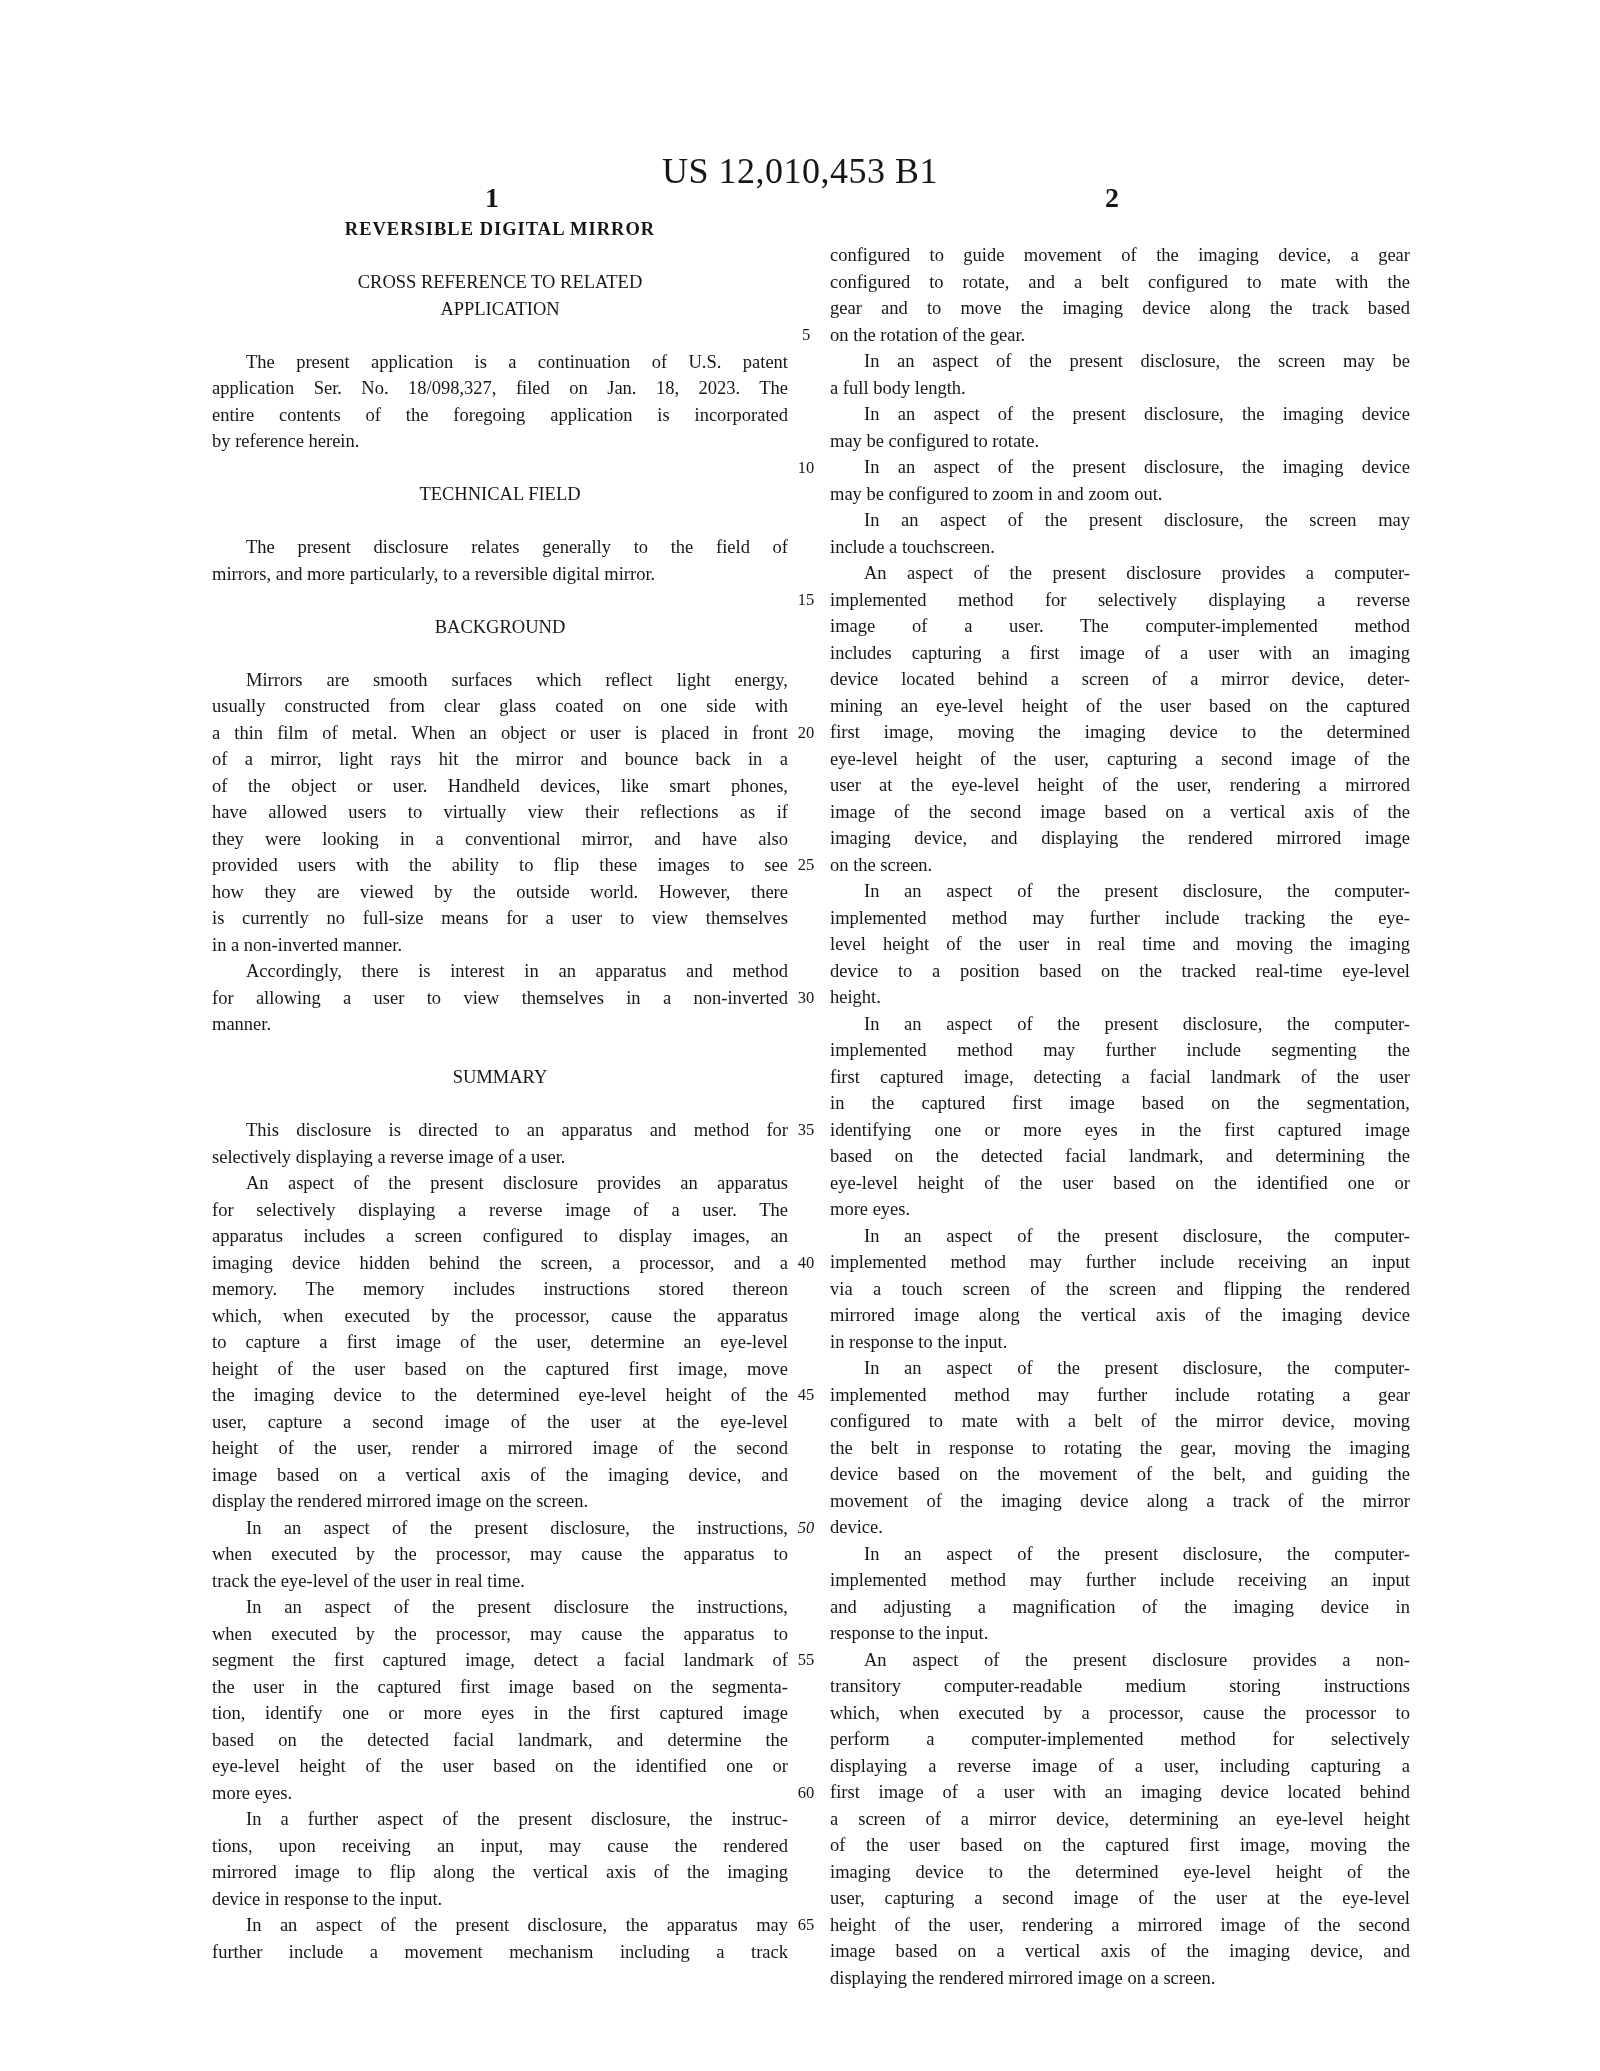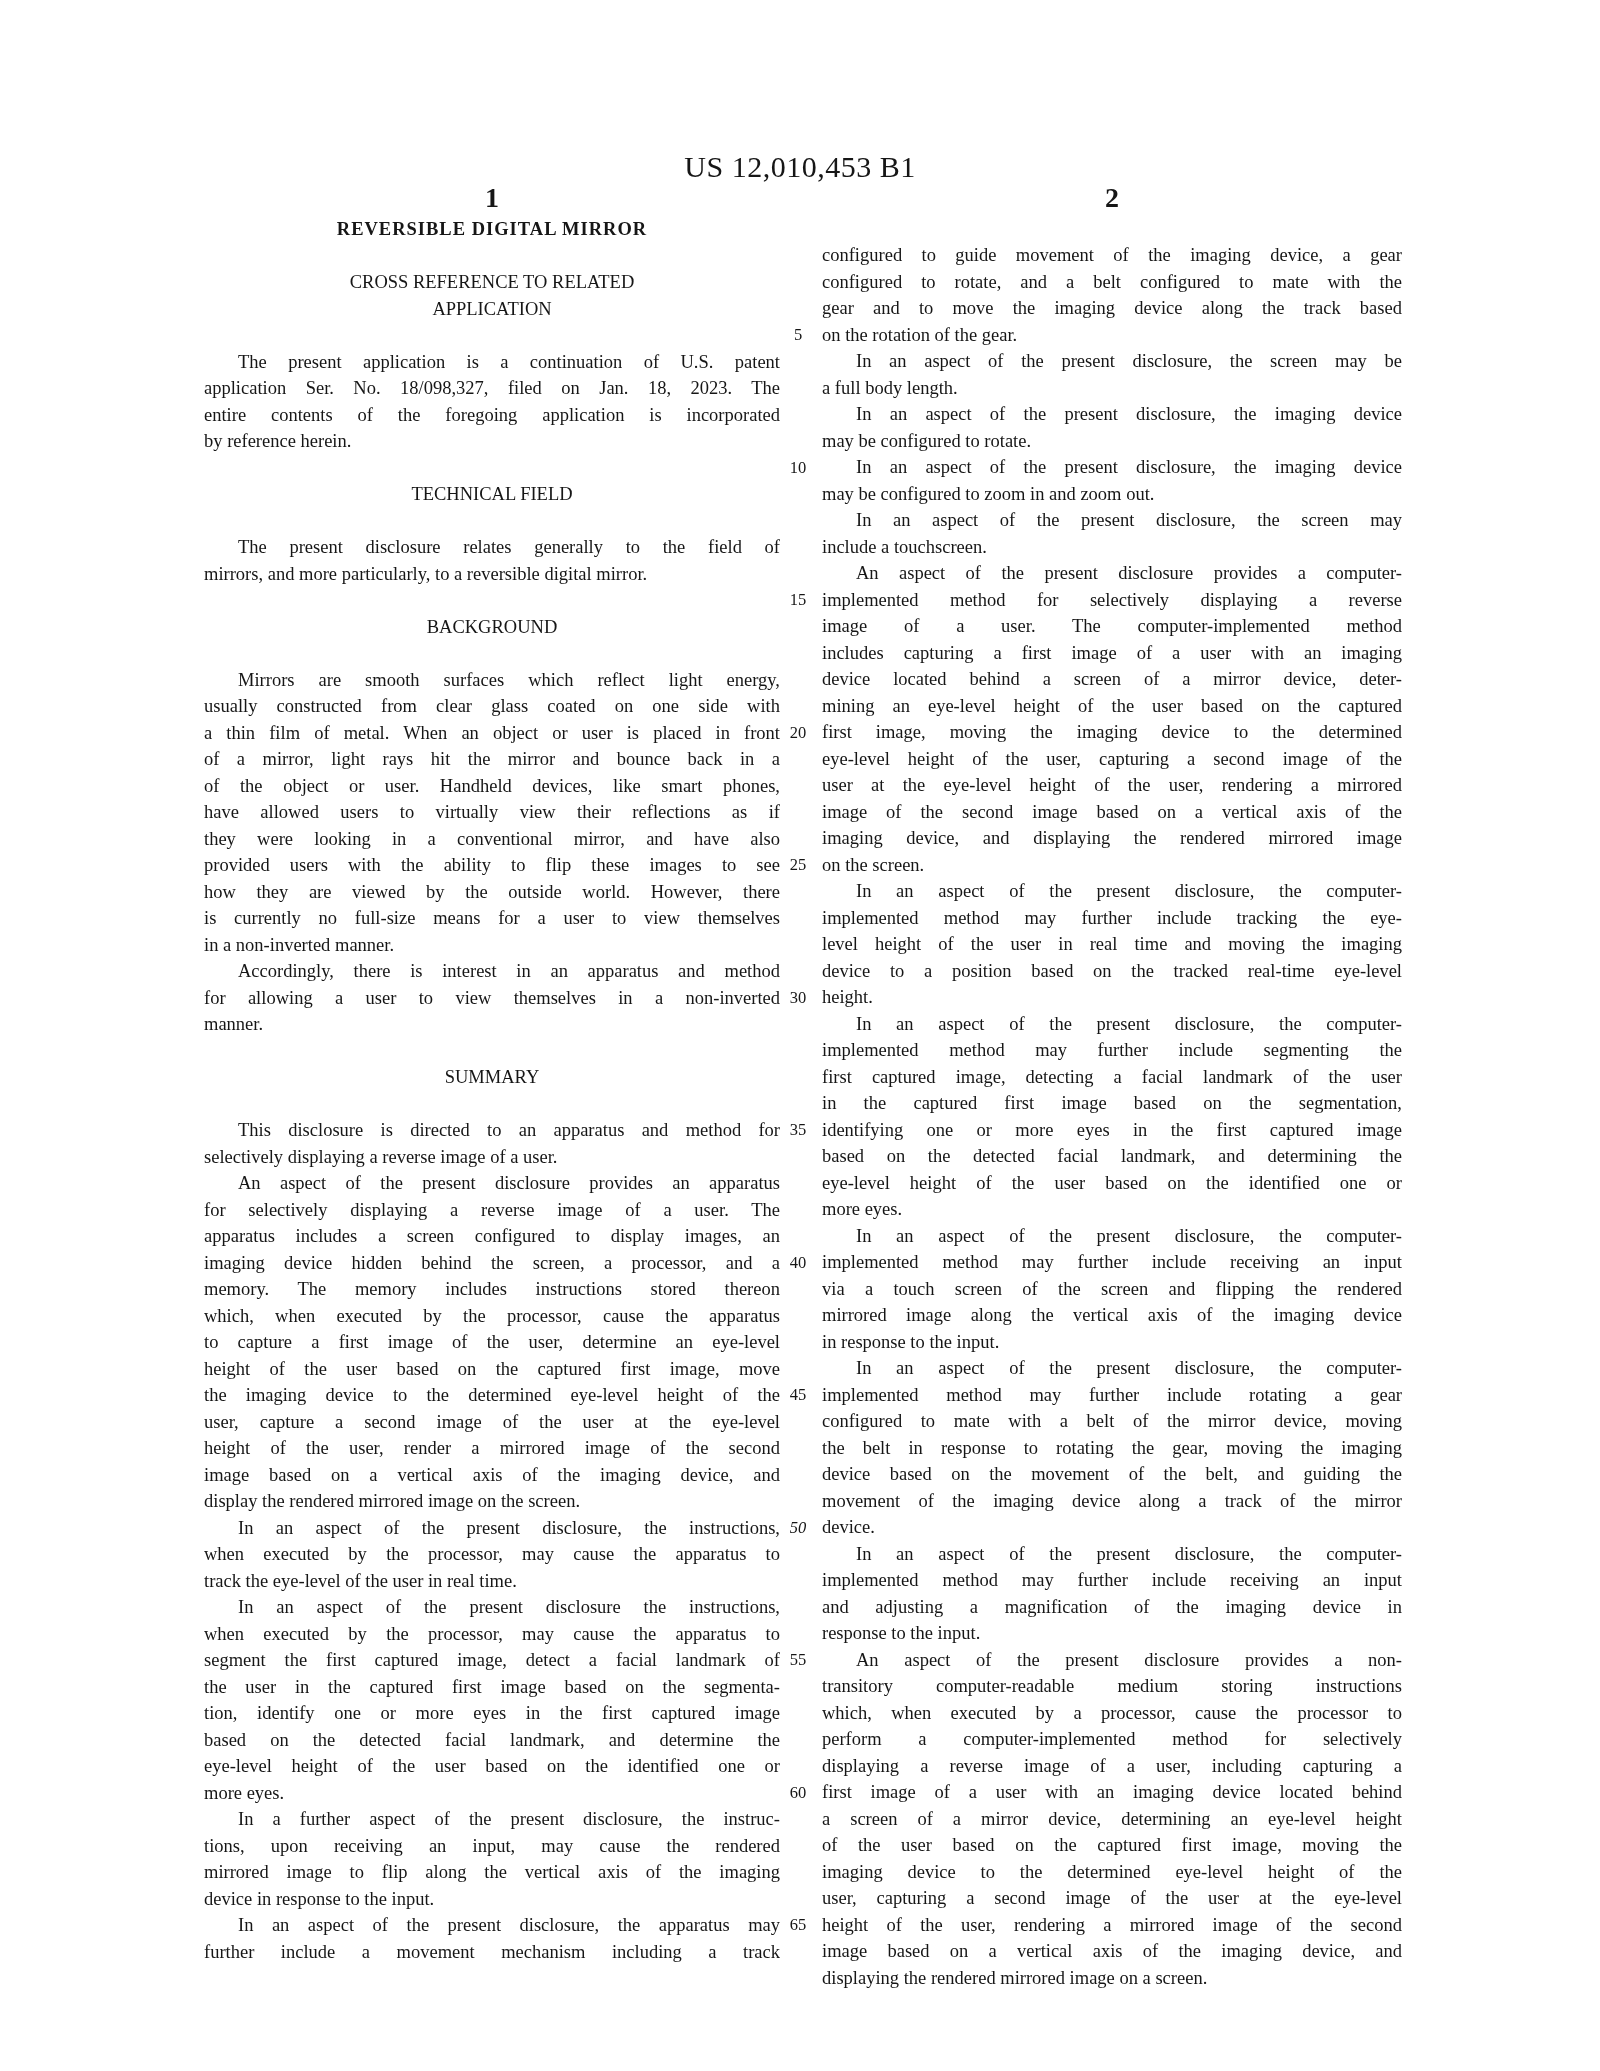--- a/index.html
+++ b/index.html
@@ -10,29 +10,29 @@
     --col-right-x: 822px;
     --col-right-w: 580px;
     --text-top: 216px;
   }
   *{margin:0;padding:0;box-sizing:border-box;}
   html,body{width:1600px;height:2071px;background:#ffffff;}
   body{position:relative;font-family:"Liberation Serif","DejaVu Serif",serif;color:var(--ink);}
 
   .page-header{
     position:absolute; top:150px; left:0; width:1600px;
-    text-align:center; font-size:30px; letter-spacing:0.5px;
+    text-align:center; font-size:36px; letter-spacing:0.5px;
   }
   .colnum{
     position:absolute; top:182px; font-size:28px; font-weight:bold; text-align:center;
   }
   .colnum-left{ left:var(--col-left-x); width:var(--col-left-w); }
   .colnum-right{ left:var(--col-right-x); width:var(--col-right-w); }
 
-  .text-area{ position:absolute; top:var(--text-top); left:0; width:1328px; height:1810px;padding-left:27px; }
+  .text-area{ position:absolute; top:var(--text-top); left:8px; width:1328px; height:1810px;padding-left:27px; }
   .column{ position:absolute; top:0; }
   .column-left{ left:var(--col-left-x); width:var(--col-left-w); }
   .column-right{ left:var(--col-right-x); width:var(--col-right-w);margin-top:26px; }
 
   .line{
     height:var(--lh); line-height:var(--lh);
     font-size:18.5px; overflow:hidden;
     text-align:justify; text-align-last:auto;
     white-space:normal;
   }

